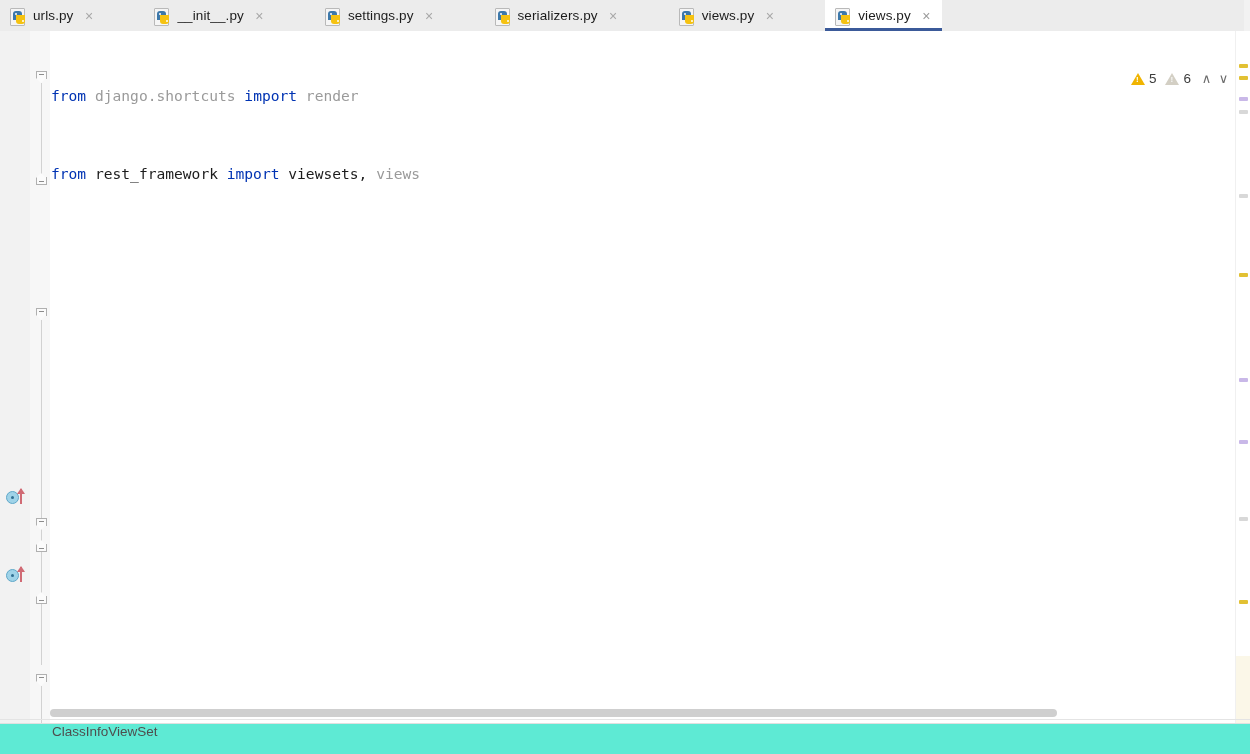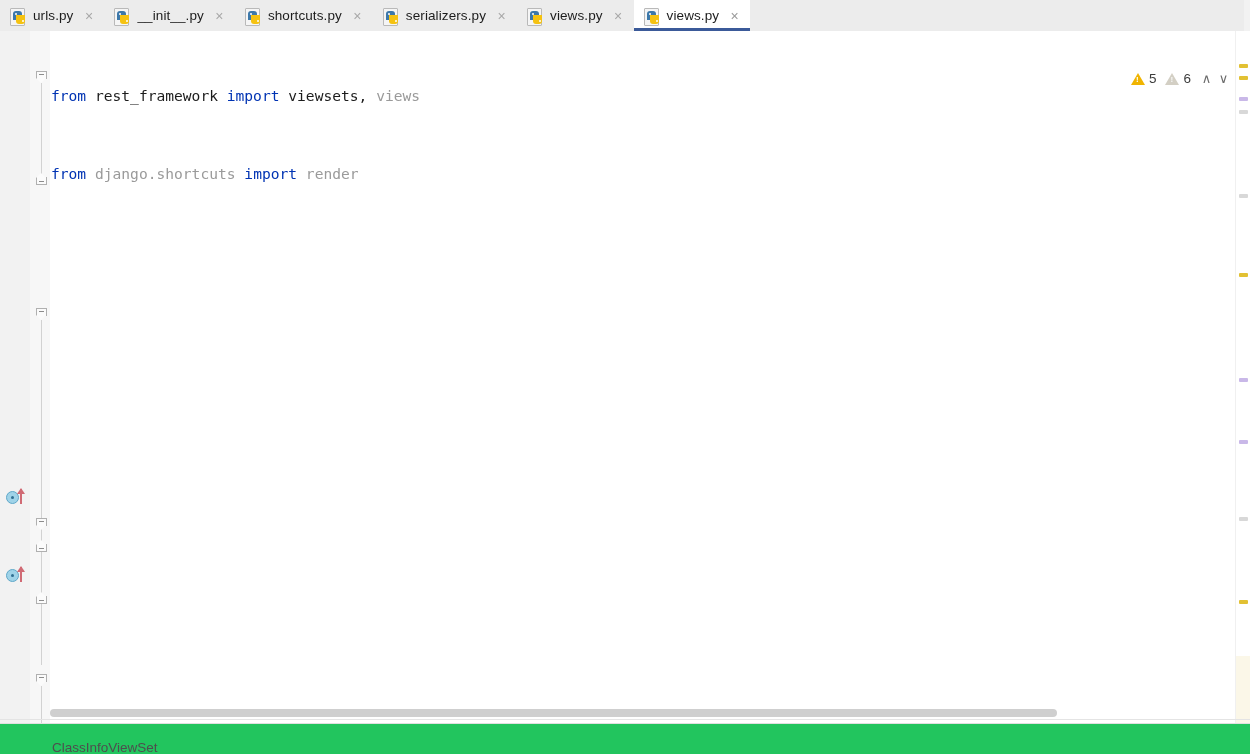--- a/index.html
+++ b/index.html
@@ -13,20 +13,21 @@
   }
   .ide{position:relative;width:1250px;height:754px;background:#f2f2f2;}
 
   
   .tabbar{
     position:absolute;left:0;top:0;width:1244px;height:31px;
     background:#ececec;
     display:flex;align-items:stretch;
     border-bottom:1px solid #d6d6d6;
     overflow:hidden;
+    gap:40px;
   }
   .tab{
     display:flex;align-items:center;
     padding:0 9px 0 10px;
     height:31px;
     gap:7px;
     font-size:13.5px;
     color:#1c1c1c;
     position:relative;
     white-space:nowrap;
@@ -174,22 +175,22 @@
     position:absolute;left:50px;top:708px;width:1182px;height:10px;background:#ffffff;
   }
   .hsthumb{
     position:absolute;left:0;top:1px;width:1007px;height:8px;
     background:#cfcfcf;border-radius:4px;
   }
 
   
   .statusbar{
     position:absolute;left:0;top:723px;width:1250px;height:31px;
-    background:#22c55e;border-top:1px solid #e0e0e0;
-    display:flex;align-items:flex-end;
+    background:#5eead4;border-top:1px solid #e0e0e0;
+    display:flex;align-items:flex-start;
   }
   .crumb{
     margin-left:52px;font-size:13.5px;color:#4e4e4e;
     font-family:"Liberation Sans",sans-serif;
   }
   .statusbar:after{
     content:"";position:absolute;left:0;bottom:0;width:1250px;height:1px;background:#dcdcdc;
   }
   .editor-bottom-border{
     position:absolute;left:0;top:719px;width:1250px;height:1px;background:#e4e4e4;
@@ -227,21 +228,21 @@
       <span class="tclose">×</span>
     </div>
     <div class="tab">
       <span class="pyicon">
           <span class="sheet"></span>
           <span class="b"></span>
           <span class="y"></span>
           <span class="d1"></span>
           <span class="d2"></span>
         </span>
-      <span class="tlabel">shortcuts.py</span>
+      <span class="tlabel">settings.py</span>
       <span class="tclose">×</span>
     </div>
     <div class="tab">
       <span class="pyicon">
           <span class="sheet"></span>
           <span class="b"></span>
           <span class="y"></span>
           <span class="d1"></span>
           <span class="d2"></span>
         </span>
@@ -337,22 +338,22 @@
       <div class="fold" style="top:643px;">
         <span class="tri-b"></span>
           <span class="sq"></span>
           <span class="tri"></span>
           <span class="minus"></span>
       </div>
       <div class="foldline" style="top:655px;height:37px;"></div>
     </div>
 
     <div class="code">
+      <div class="ln"><span class="kw">from</span> <span class="dim">django.shortcuts</span> <span class="kw">import</span> <span class="dim">render</span></div>
       <div class="ln"><span class="kw">from</span> <span class="id">rest_framework</span> <span class="kw">import</span> <span class="id">viewsets</span><span class="punct">,</span> <span class="dim">views</span></div>
-      <div class="ln"><span class="kw">from</span> <span class="dim">django.shortcuts</span> <span class="kw">import</span> <span class="dim">render</span></div>
       <div class="ln"> </div>
       <div class="ln"> </div>
       <div class="ln"> </div>
       <div class="ln"> </div>
       
       
       
       
       
       

